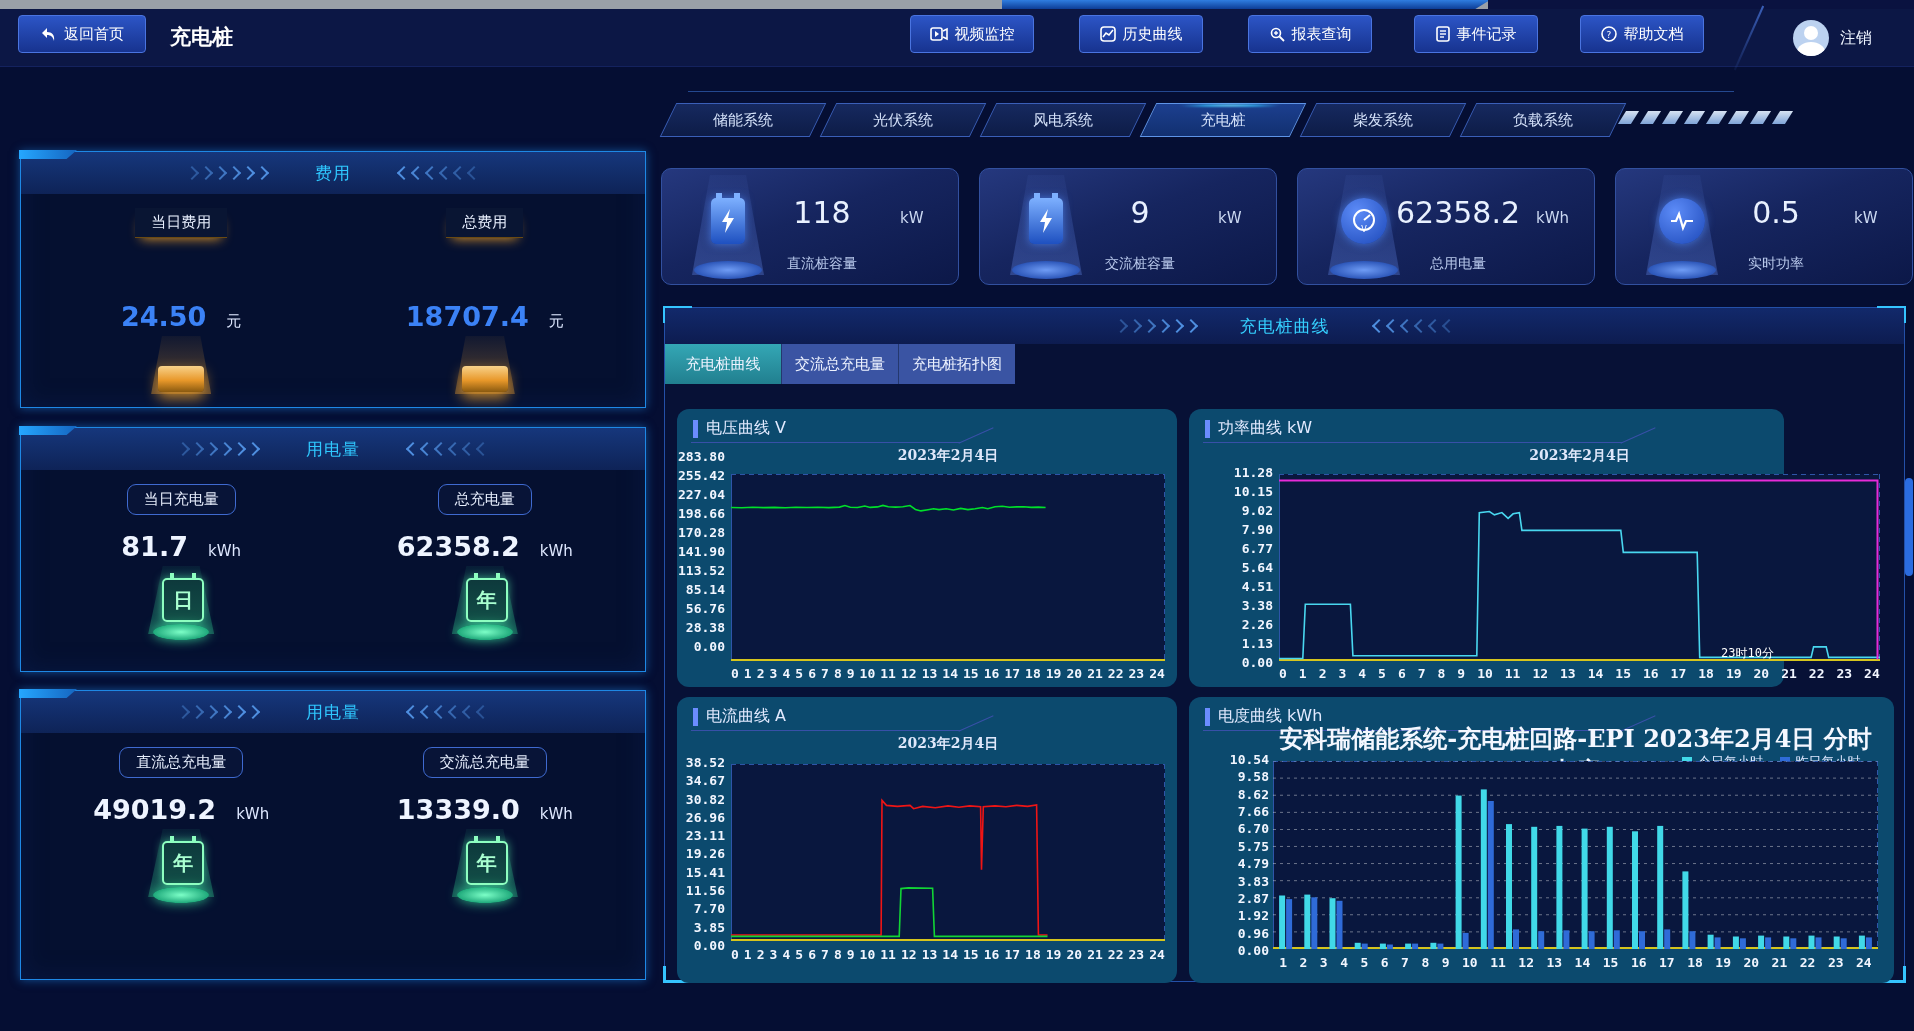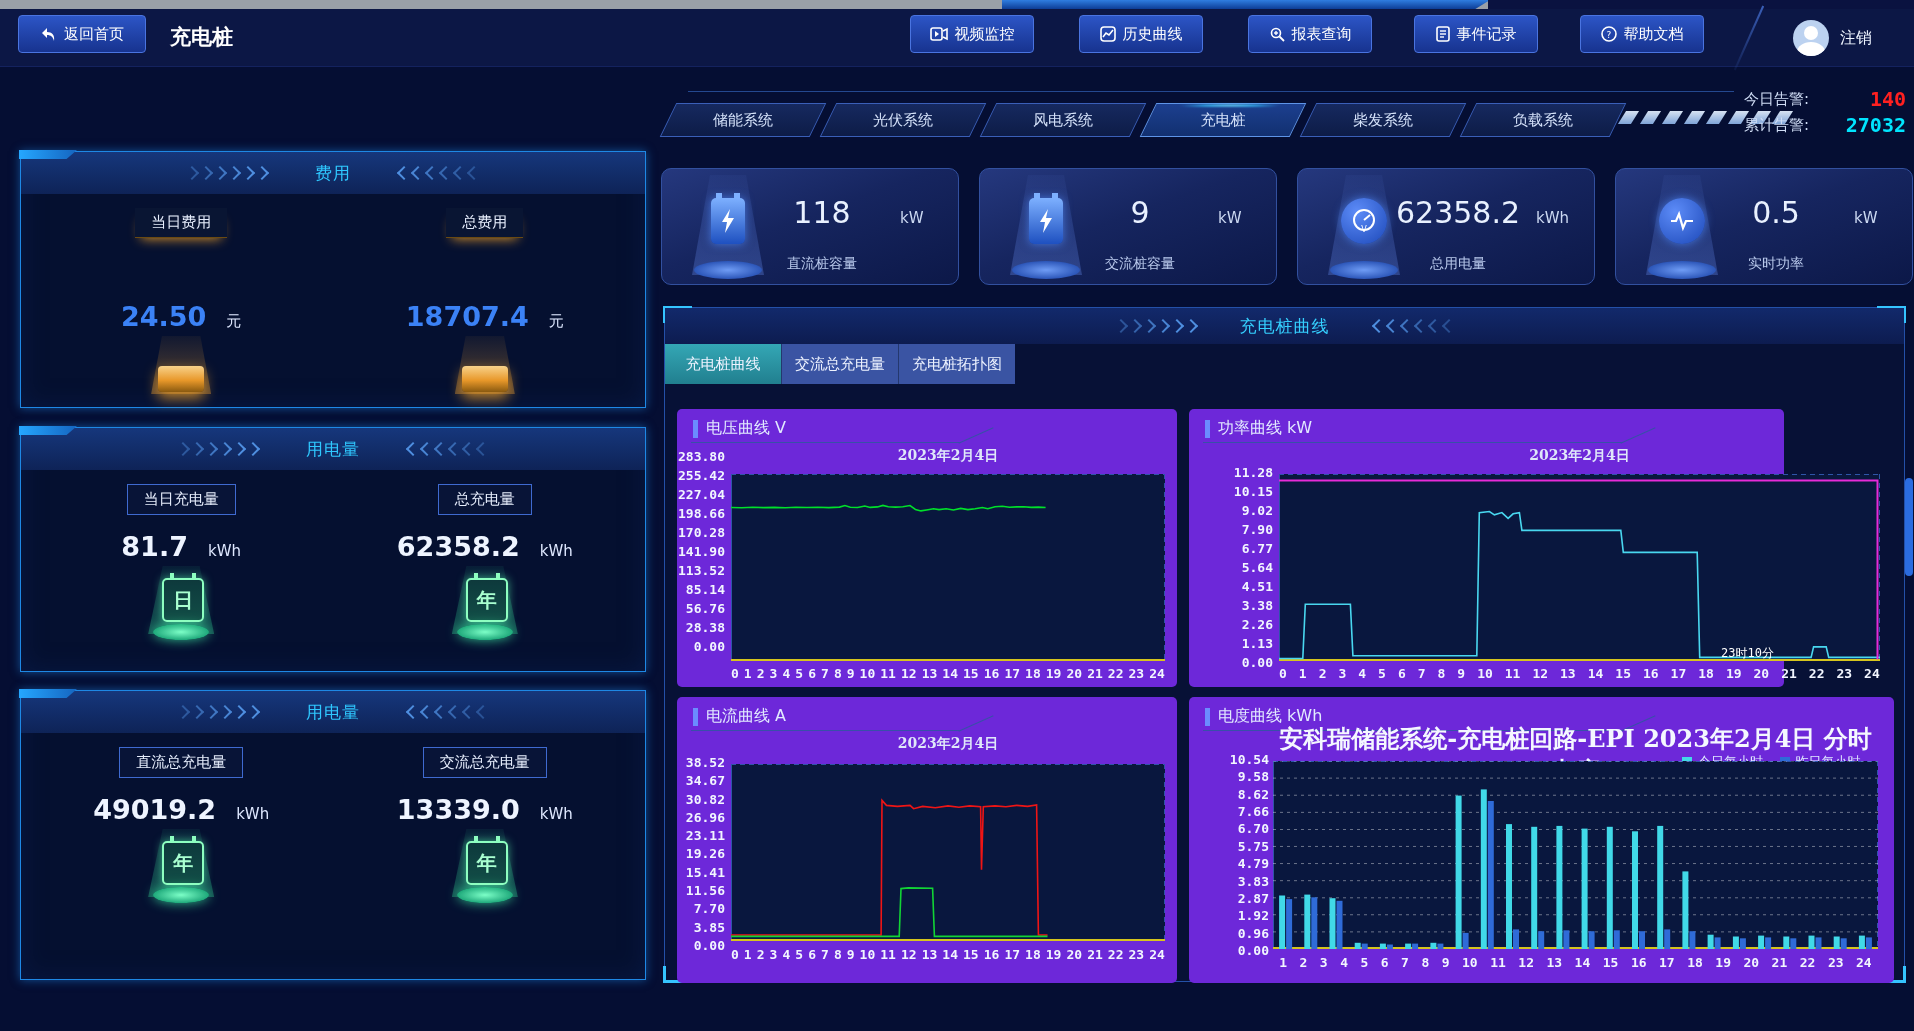--- a/index.html
+++ b/index.html
@@ -61,21 +61,21 @@
       box-sizing:border-box;}
   .lpanel .notch{position:absolute;top:-2px;left:-2px;width:58px;height:9px;
       background:linear-gradient(90deg,#25a7ff,#1565c0);clip-path:polygon(0 0,100% 0,82% 100%,0 100%);}
   .lpanel-head{height:42px;background:linear-gradient(180deg,#16377c,#0e2357);
       display:flex;align-items:center;justify-content:center;gap:44px;}
   .lpanel-title{color:#2fc8ff;font-size:17px;letter-spacing:1px;}
   .stats-row{display:flex;justify-content:space-evenly;margin-top:14px;}
   .stat{width:46%;display:flex;flex-direction:column;align-items:center;}
   .chip{padding:5px 16px;font-size:15px;color:#e6edfc;background:rgba(10,22,52,.9);}
   .chip.amber{box-shadow:0 7px 12px -6px rgba(220,150,40,.95);border-bottom:1px solid #6a4a12;}
-  .chip.blue{border:1px solid #3f6ad0;border-radius:0;background:rgba(10,24,60,.6);}
+  .chip.blue{border:1px solid #3f6ad0;border-radius:9px;background:rgba(10,24,60,.6);}
   .val-row{margin-top:16px;display:flex;align-items:baseline;gap:20px;}
   .stat-val{font-size:27px;font-weight:bold;font-family:"DejaVu Sans","Liberation Sans",sans-serif;}
   .stat-val.cream{color:#3b82f6;margin-top:47px;}
   .stat-val.white{color:#eef4ff;}
   .stat-unit{font-size:15px;color:#dfe8ff;}
   
   .icon3d{position:relative;height:84px;width:90px;margin-top:4px;}
   .goldbox::before{content:"";position:absolute;left:15px;top:0;width:60px;height:58px;
       background:linear-gradient(180deg,rgba(255,180,60,.05),rgba(255,170,50,.35));clip-path:polygon(18% 0,82% 0,100% 100%,0 100%);}
   .goldbox::after{content:"";position:absolute;left:22px;top:30px;width:46px;height:26px;border-radius:4px;
@@ -116,21 +116,21 @@
   .c-br{right:-2px;bottom:-2px;border-right:3px solid #35c4ff;border-bottom:3px solid #35c4ff;}
   .mp-head{position:absolute;left:0;top:0;width:100%;height:36px;background:linear-gradient(180deg,#12296b,#0d1c50);
       display:flex;align-items:center;justify-content:center;gap:40px;}
   .mp-title{color:#35d0ff;font-size:17px;letter-spacing:1px;}
   .sub-tabs{position:absolute;left:0;top:36px;height:40px;display:flex;}
   .sub-tab{width:116px;height:40px;display:flex;align-items:center;justify-content:center;font-size:15px;color:#eef3ff;
       background:#3a54a3;cursor:pointer;}
   .sub-tab.active{background:linear-gradient(180deg,#34a7b5,#217f8f);}
   .sub-tab + .sub-tab{border-left:1px solid #24386e;}
   
-  .quad{position:absolute;background:#6d28d9;border-radius:5px;}
+  .quad{position:absolute;background:#0c4a6e;border-radius:12px;}
   .q-head{position:absolute;left:16px;top:9px;display:flex;align-items:center;gap:8px;}
   .q-accent{width:5px;height:18px;background:#6b8cff;}
   .q-title{font-size:16px;color:#e2eaff;}
   .q-underline{position:absolute;left:14px;top:33px;height:1px;background:#3850a8;}
   .q-underline::after{content:"";position:absolute;right:-34px;top:-7px;width:38px;height:1px;background:#3850a8;transform:rotate(-24deg);}
   .q-date{position:absolute;text-align:center;font-family:"DejaVu Serif","Liberation Serif",serif;
       font-weight:bold;font-size:14px;color:#dfe7fa;}
   .ylabels{position:absolute;display:flex;flex-direction:column;justify-content:space-between;
       text-align:right;font-family:"DejaVu Sans Mono",monospace;font-weight:bold;font-size:13px;color:#f2f6ff;}
   .xlabels{position:absolute;display:flex;justify-content:space-between;
@@ -240,30 +240,20 @@
       <i></i>
       <i></i>
       <i></i>
       <i></i>
       <i></i>
       <i></i>
       <i></i>
       <i></i>
     </div>
 
-  <div class="alarm-box">
-    <div class="alarm-row">
-      <span class="alarm-label">今日告警:</span>
-      <span class="alarm-val" style="color: rgb(255, 32, 32);">140</span>
-    </div>
-    <div class="alarm-row">
-      <span class="alarm-label">累计告警:</span>
-      <span class="alarm-val" style="color: rgb(0, 229, 255);">27032</span>
-    </div>
-  </div>
 
   <div class="lpanel" style="top:151px;height:257px;">
     <div class="notch"></div>
     <div class="lpanel-head">
       <span class="chevs r">
           <i></i>
           <i></i>
           <i></i>
           <i></i>
           <i></i>

